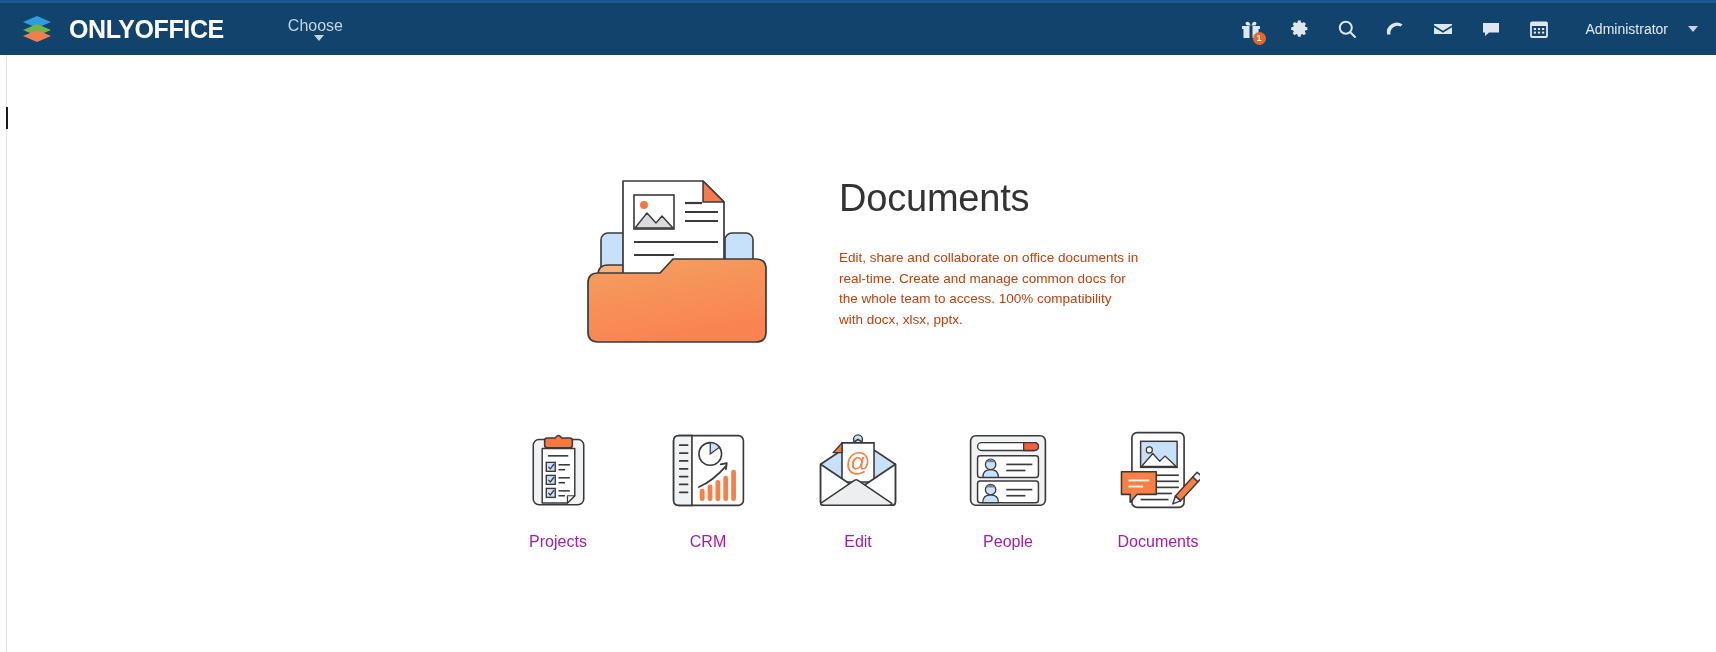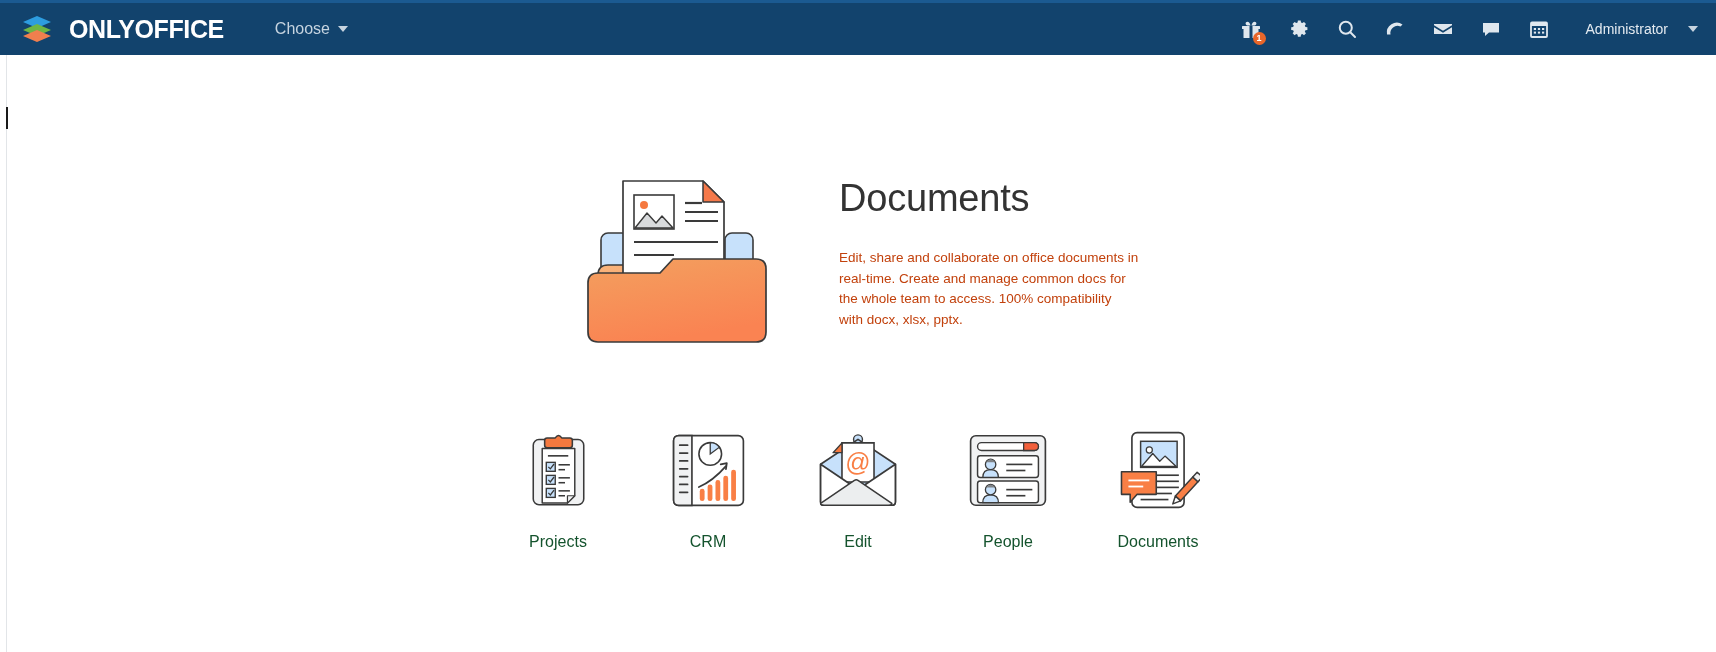--- a/index.html
+++ b/index.html
@@ -39,27 +39,28 @@
   }
   .logo-text {
     color: #ffffff;
     font-size: 25px;
     font-weight: bold;
     letter-spacing: -0.4px;
     white-space: nowrap;
   }
 
   .choose-btn {
-    margin-left: 51px;
+    margin-left: 64px;
     color: #c6d4e0;
     font-size: 16px;
     display: flex;
     align-items: center;
     cursor: pointer;
     white-space: nowrap;
+    flex-direction: column;
   }
   .caret {
     margin-left: 8px;
     width: 0; height: 0;
     border-left: 5px solid transparent;
     border-right: 5px solid transparent;
     border-top: 6px solid #c6d4e0;
   }
 
   .header-spacer { flex: 1; }
@@ -181,21 +182,21 @@
   .module-icon {
     width: 88px;
     height: 90px;
     display: flex;
     align-items: center;
     justify-content: center;
   }
   .module-label {
     margin-top: 18px;
     font-size: 16px;
-    color: #14532d;
+    color: #a21caf;
     white-space: nowrap;
   }
 </style>
 </head>
 <body>
 
 <div class="header">
 
   <div class="logo-block">
     <span class="logo-mark">

